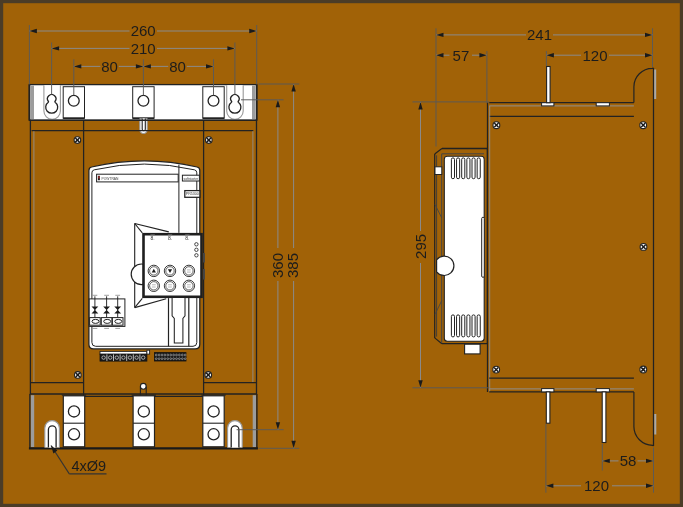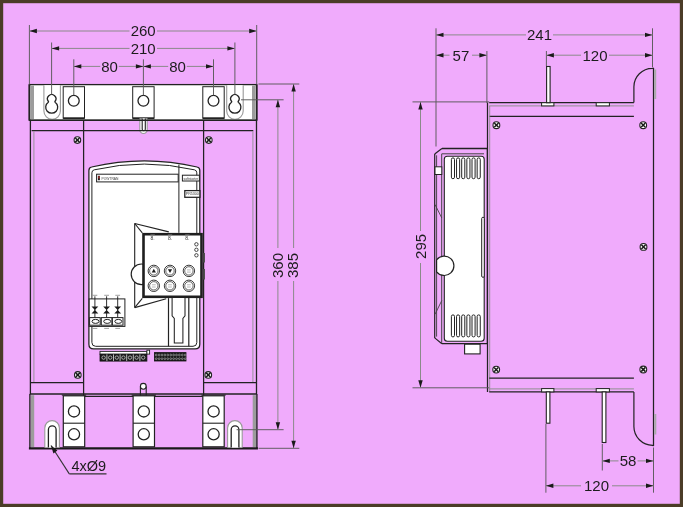--- a/index.html
+++ b/index.html
@@ -1,16 +1,16 @@
 <!DOCTYPE html>
 <html><head>
 <meta charset="utf-8">
 <style>
 html,body{margin:0;padding:0;background:#ffffff;}
-#page{position:relative;width:683px;height:507px;background:#f0abfc;overflow:hidden;}
+#page{position:relative;width:683px;height:507px;background:#a16207;overflow:hidden;}
 text{font-family:"Liberation Sans",sans-serif;}
 </style>
 </head>
 <body>
 
 <div id="page">
 <svg width="683" height="507" viewBox="0 0 683 507" xmlns="http://www.w3.org/2000/svg">
 
 <g>
         <rect x="1.6" y="1.6" width="679.8" height="503.8" stroke="#4b3c27" stroke-width="3.2" fill="none"></rect>

